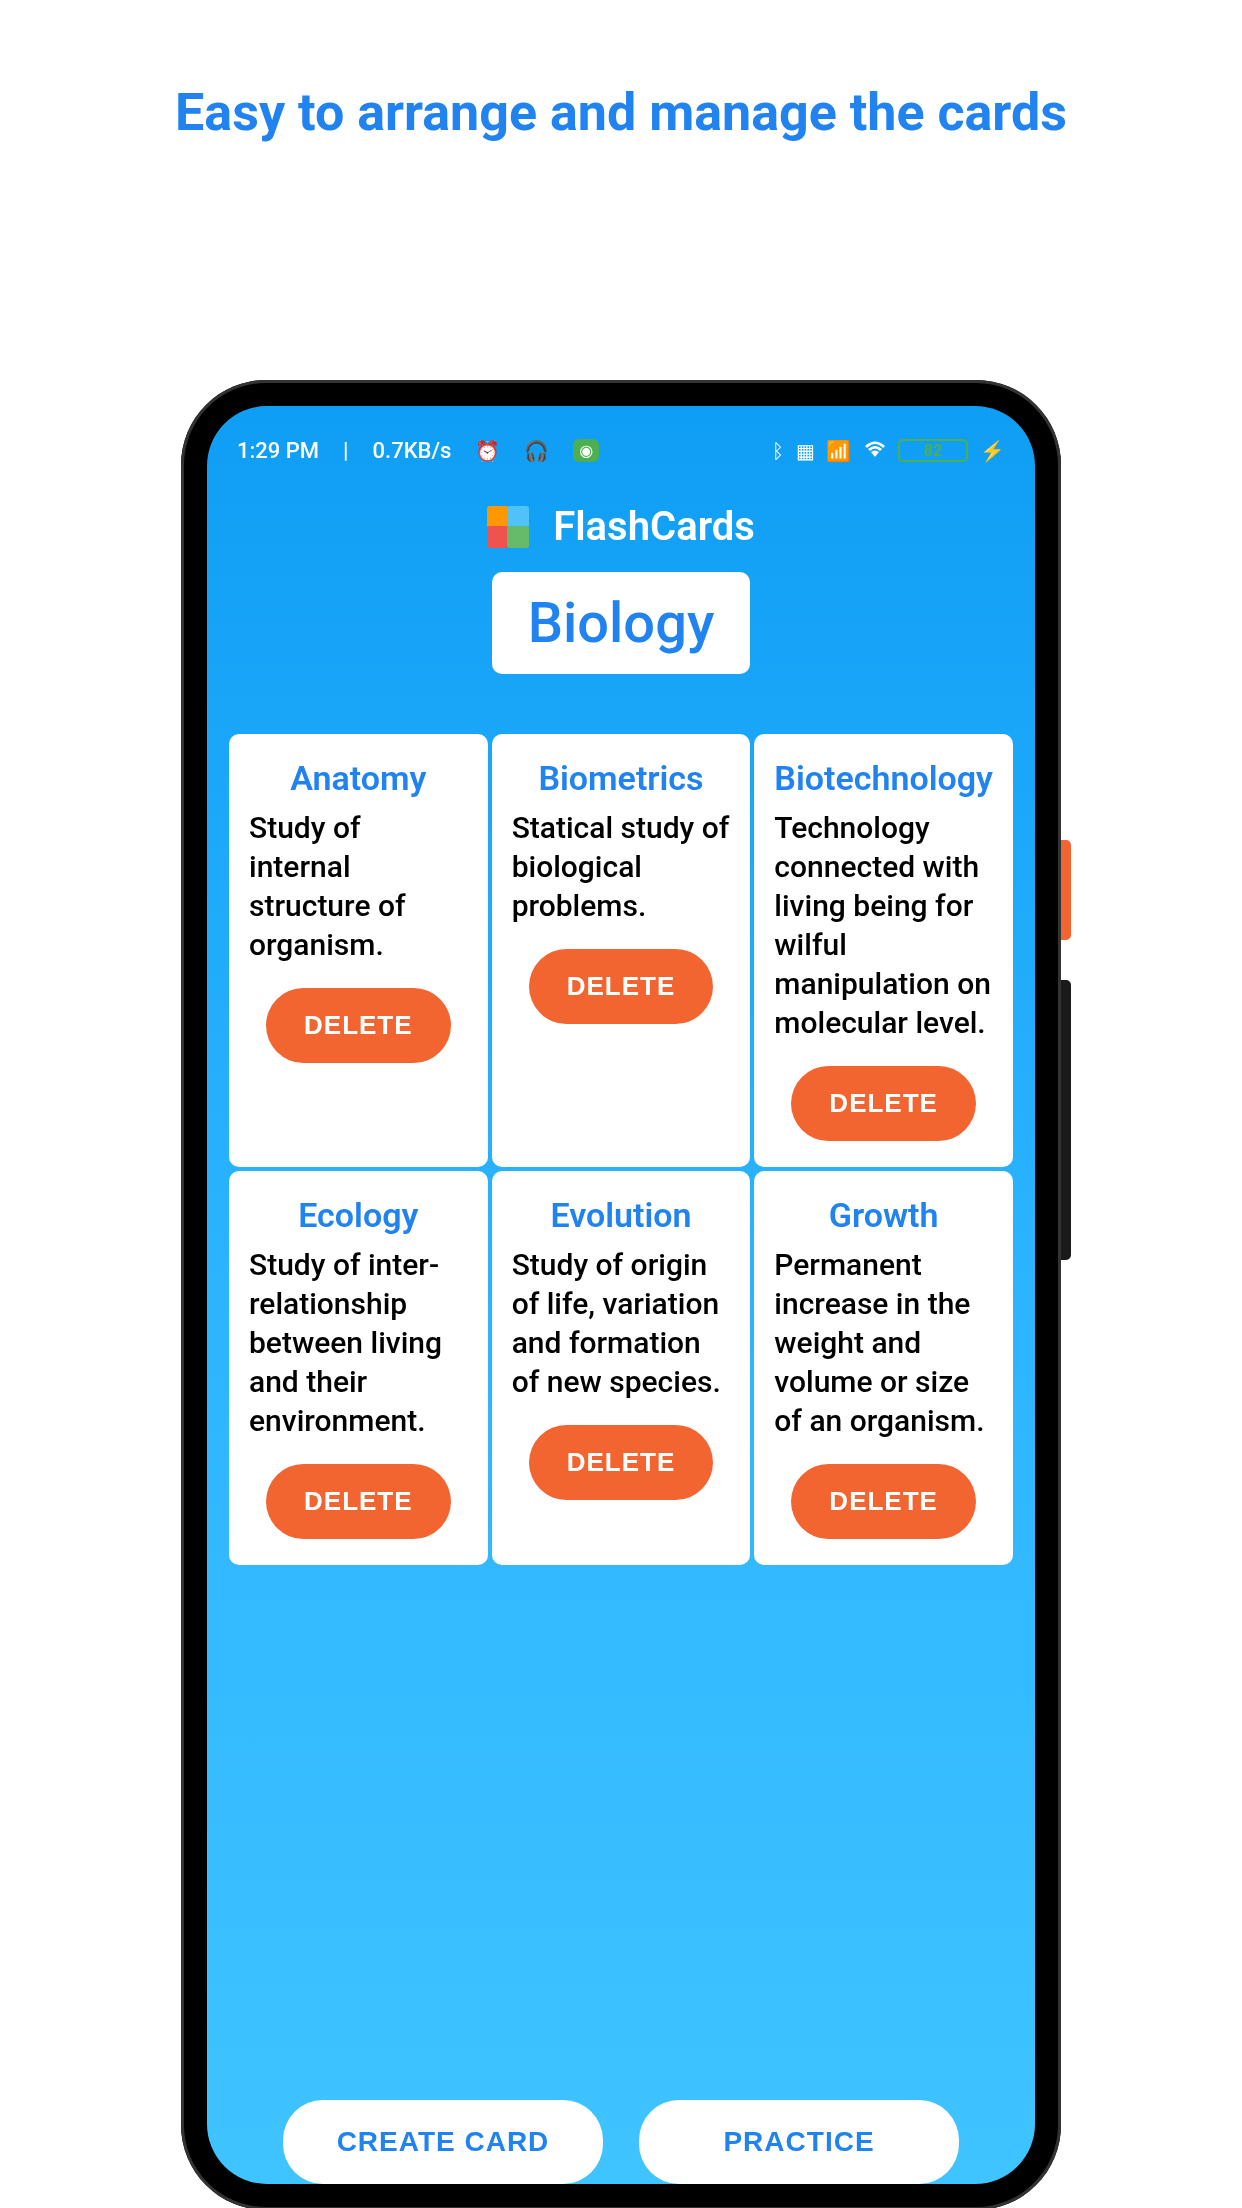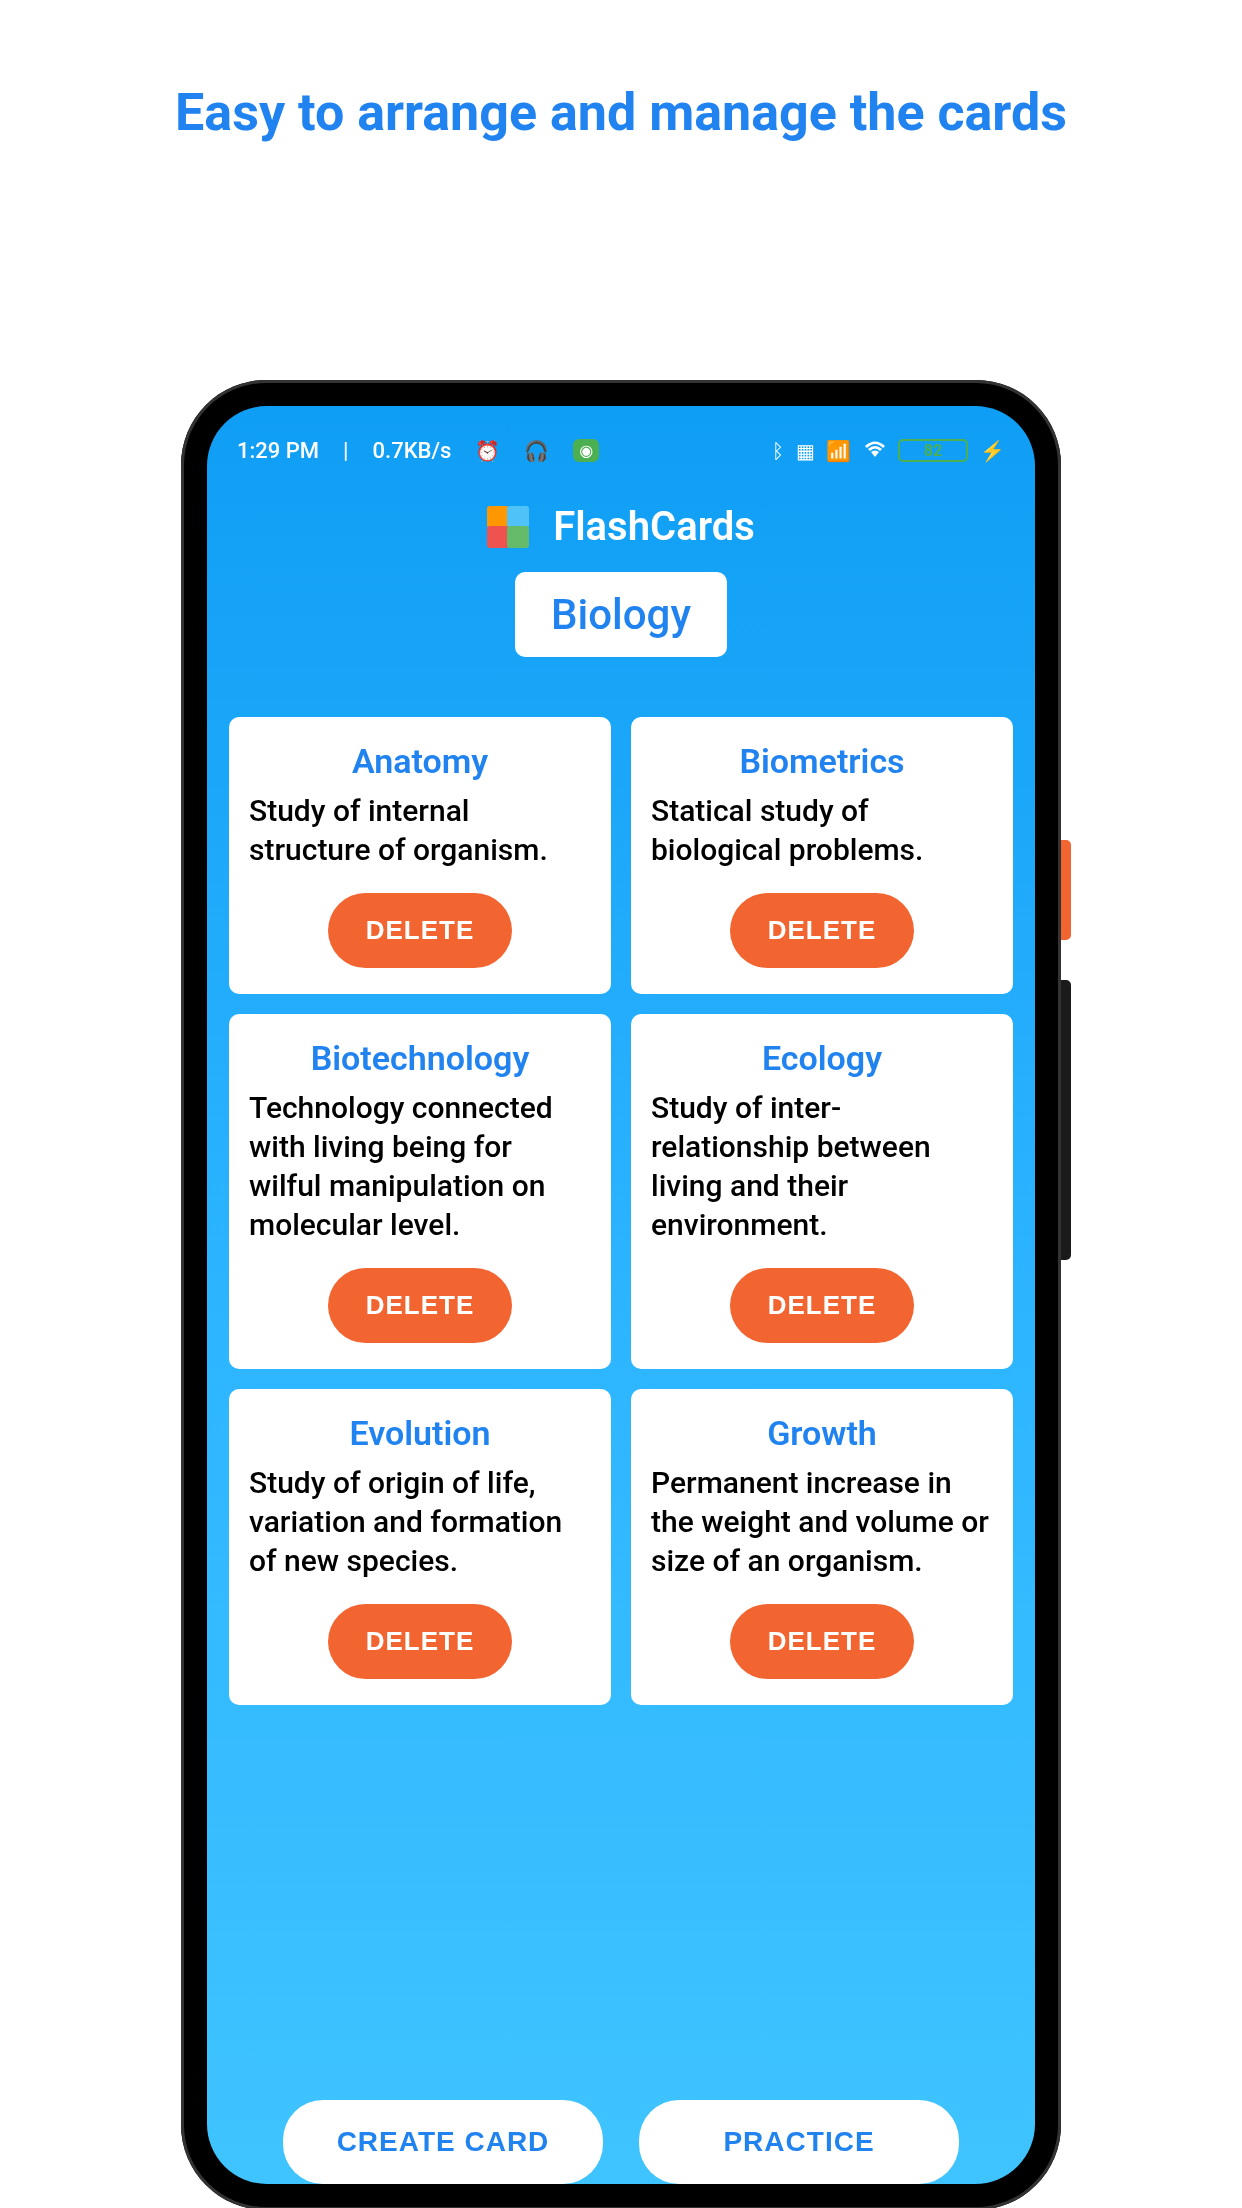--- a/index.html
+++ b/index.html
@@ -168,31 +168,31 @@
 
     .pp1 { background: #ff9800; top: 0; left: 0; }
     .pp2 { background: #4fc3f7; top: 0; right: 0; }
     .pp3 { background: #ef5350; bottom: 0; left: 0; }
     .pp4 { background: #66bb6a; bottom: 0; right: 0; }
 
     .category-label {
       display: inline-block;
       background: #fff;
       color: #2083f0;
-      font-size: 42px;
+      font-size: 56px;
       font-weight: 500;
       padding: 18px 36px;
       border-radius: 10px;
       margin-top: 20px;
     }
 
     .cards-grid {
       display: grid;
-      grid-template-columns: 1fr 1fr;
-      gap: 20px;
+      grid-template-columns: 1fr 1fr 1fr;
+      gap: 4px;
       padding: 40px 22px 20px;
     }
 
     .card {
       background: #fff;
       border-radius: 10px;
       padding: 24px 20px 26px;
       text-align: center;
     }
 

